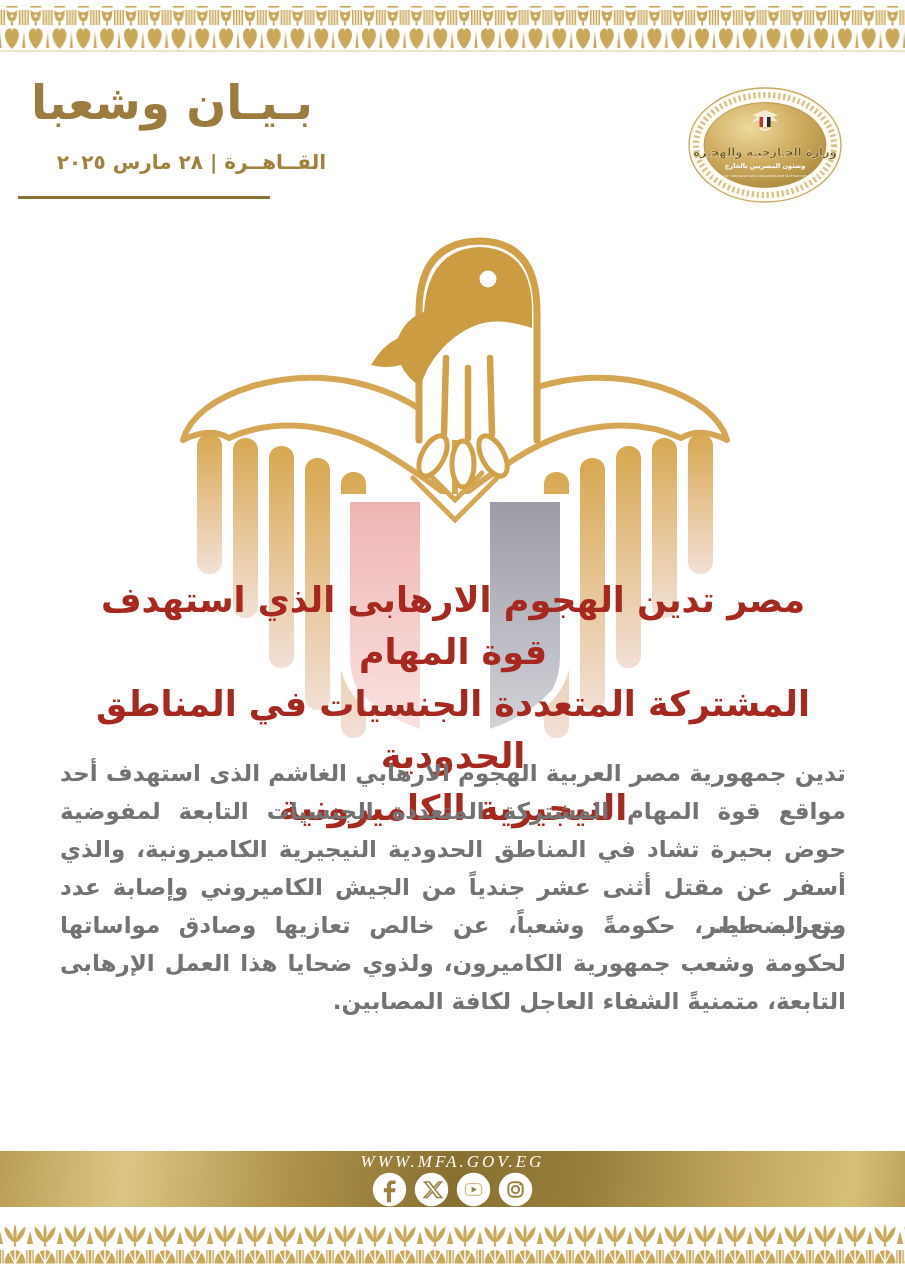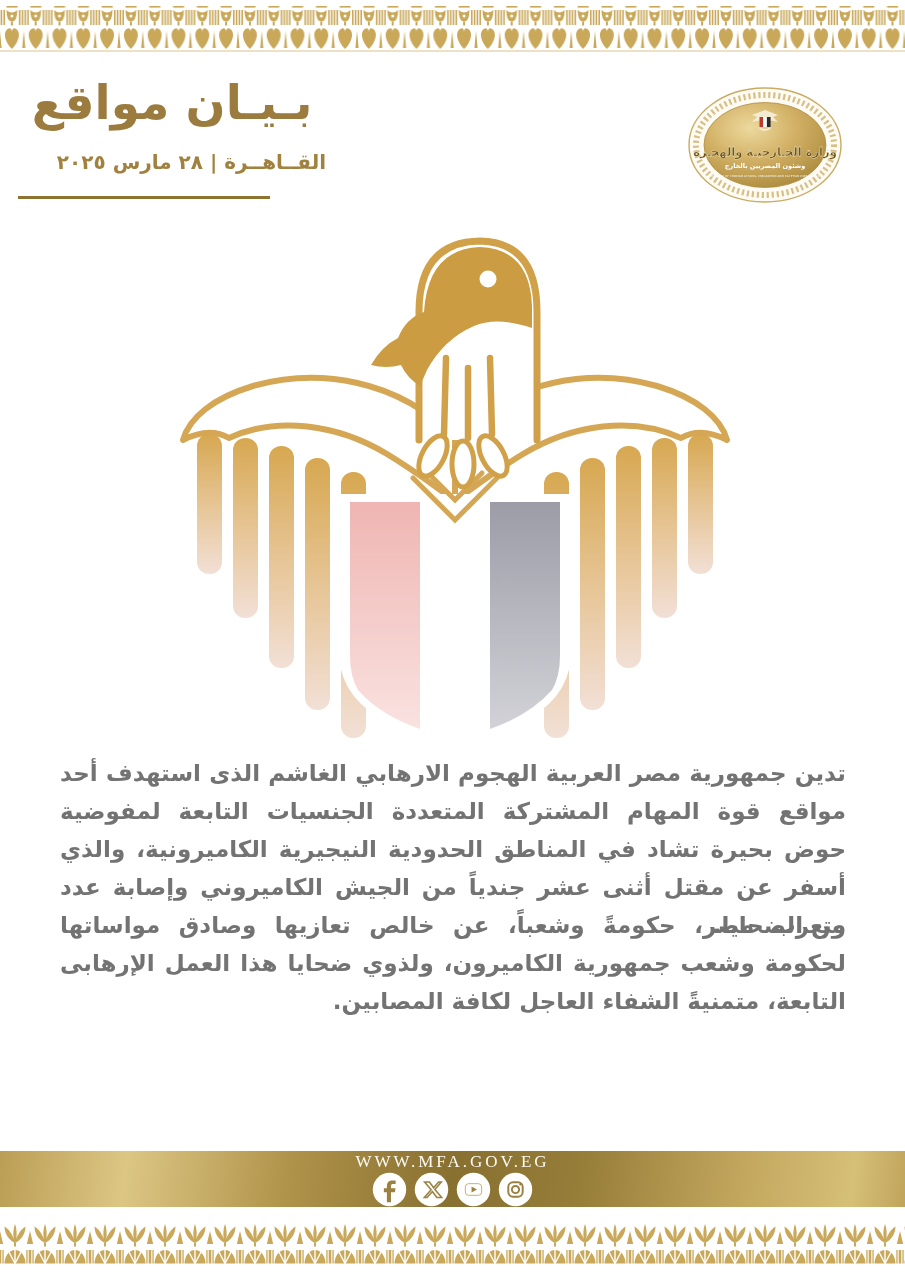--- a/index.html
+++ b/index.html
@@ -29,21 +29,21 @@
   .body-par{
     left:60px;width:786px;direction:rtl;text-align:justify;text-align-last:right;
     font-size:23px;font-weight:bold;color:#737373;line-height:38px;
   }
   .body-par.p1{top:754px;}
   .body-par.p2{top:906px;}
   
   .footer-band{
     top:1151px;left:0;width:905px;height:56px;
     background:linear-gradient(97deg,#bb9e55 0%,#dcc684 14%,#b0934a 32%,#887031 50%,#967d38 64%,#c3a75f 82%,#d6bf77 94%,#c0a45c 100%);
-    display:flex;flex-direction:column;align-items:center;justify-content:center;gap:0;
+    display:flex;flex-direction:column;align-items:center;justify-content:center;gap:0;font-style:italic;
   }
   .website{
     font-family:"Liberation Serif","DejaVu Serif",serif;
     color:#FDFCF7;font-size:17px;letter-spacing:3px;font-weight:normal;
   }
   .social-row{display:flex;gap:7px;}
   .social-btn{width:35px;height:35px;display:block;cursor:pointer;}
   svg{display:block;}
 </style>
 </head>
@@ -68,21 +68,21 @@
 
         <path d="M11.9,45 C4.5,37.5 2.8,28.5 7.6,25 C10.5,23 11.9,25.5 11.9,28 C11.9,25.5 13.3,23 16.2,25 C21,28.5 19.3,37.5 11.9,45 Z" fill="#C9A85A"></path>
         <path d="M22.2,44 L23.8,27 L25.4,44 Z" fill="#C9A85A"></path>
         <path d="M-1.6,44 L0,27 L1.6,44 Z" fill="#C9A85A"></path>
       </pattern>
     </defs>
     <rect x="0" y="0" width="905" height="46" fill="url(#topPat)"></rect>
     <rect x="0" y="46.5" width="905" height="1" fill="#D9C48A"></rect>
   </svg>
 
-  <div class="abs press-title">بـيـان مواقع</div>
+  <div class="abs press-title">بـيـان وشعبا</div>
   <div class="abs dateline">القــاهــرة | ٢٨ مارس ٢٠٢٥</div>
   <div class="abs date-rule"></div>
 
   <svg class="abs" style="top:84px;left:686px;" width="158" height="122" viewBox="0 0 158 122">
     <defs>
       <radialGradient id="sealG" cx="38%" cy="30%" r="80%">
         <stop offset="0%" stop-color="#EDD99E"></stop>
         <stop offset="45%" stop-color="#D3B267"></stop>
         <stop offset="100%" stop-color="#A98739"></stop>
       </radialGradient>
@@ -160,20 +160,25 @@
         <path d="M315,132 L317,208"></path>
       </g>
       <g fill="#ffffff" stroke="#D0A148" stroke-width="5">
         <ellipse cx="258" cy="230" rx="11" ry="22" transform="rotate(28 258 230)"></ellipse>
         <ellipse cx="288" cy="238" rx="11" ry="23"></ellipse>
         <ellipse cx="318" cy="230" rx="11" ry="22" transform="rotate(-28 318 230)"></ellipse>
       </g>
     </g>
   </svg>
 
+  <div class="abs headline">
+    <div>مصر تدين الهجوم الارهابى الذي استهدف قوة المهام</div>
+    <div>المشتركة المتعددة الجنسيات في المناطق الحدودية</div>
+    <div>النيجيرية الكاميرونية</div>
+  </div>
 
   <div class="abs body-par p1">تدين جمهورية مصر العربية الهجوم الارهابي الغاشم الذى استهدف أحد مواقع قوة المهام المشتركة المتعددة الجنسيات التابعة لمفوضية حوض بحيرة تشاد في المناطق الحدودية النيجيرية الكاميرونية، والذي أسفر عن مقتل أثنى عشر جندياً من الجيش الكاميروني وإصابة عدد من الضحايا.</div>
   <div class="abs body-par p2">وتعرب مصر، حكومةً وشعباً، عن خالص تعازيها وصادق مواساتها لحكومة وشعب جمهورية الكاميرون، ولذوي ضحايا هذا العمل الإرهابى التابعة، متمنيةً الشفاء العاجل لكافة المصابين.</div>
 
   <div class="abs footer-band">
     <div class="website">WWW.MFA.GOV.EG</div>
     <div class="social-row">
 
       <svg class="social-btn" viewBox="0 0 36 36">
         <circle cx="18" cy="18" r="17.2" fill="#ffffff"></circle>

